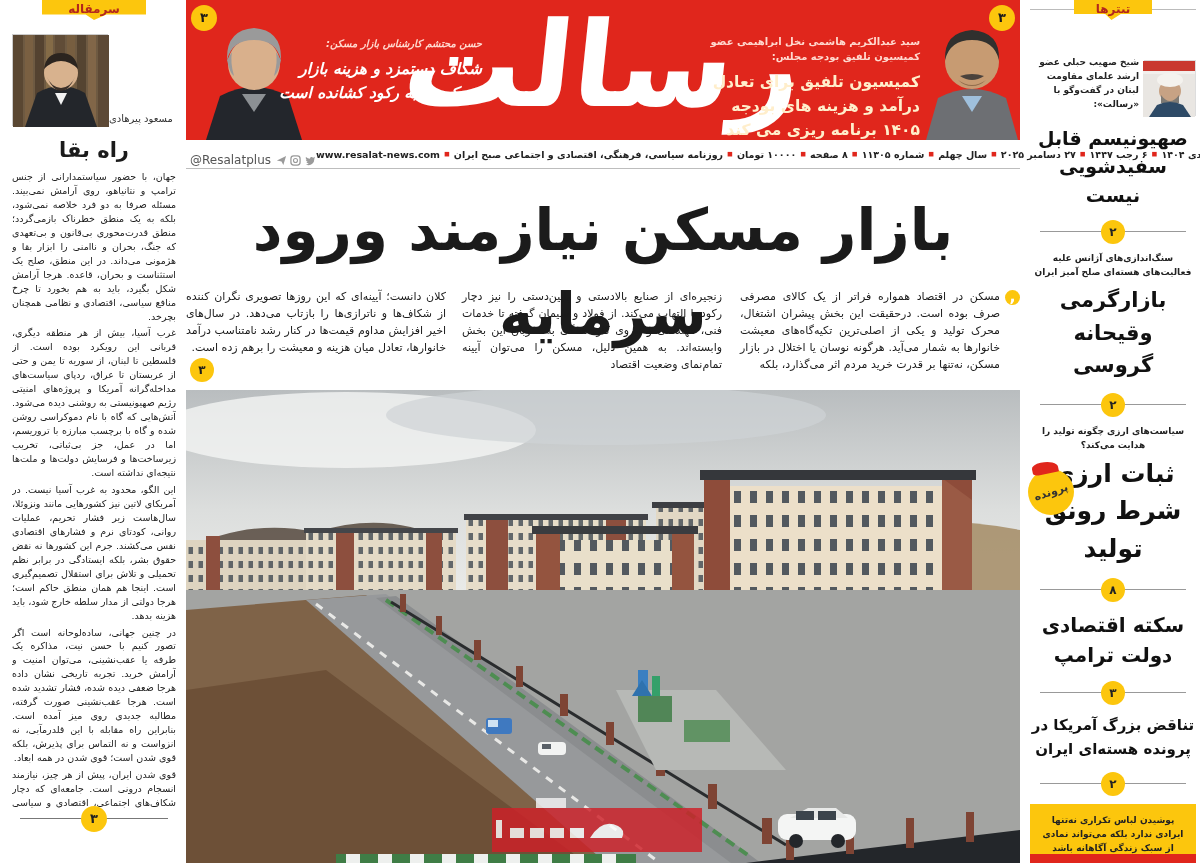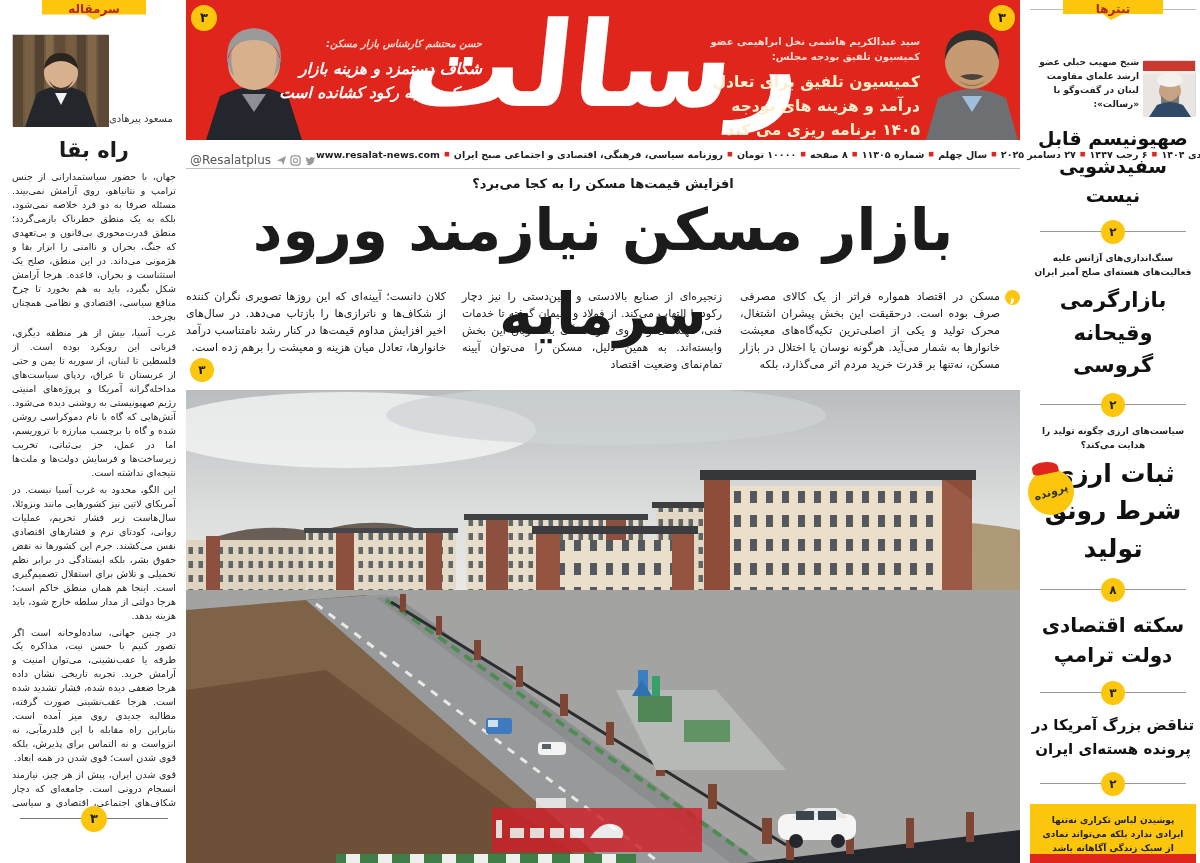--- a/index.html
+++ b/index.html
@@ -67,21 +67,21 @@
   .lead-page{position:absolute;left:190px;top:358px;width:24px;height:24px;border-radius:50%;
     background:var(--yellow);font-size:12px;font-weight:bold;text-align:center;line-height:24px;}
 
   
   .lead-photo{position:absolute;left:186px;top:390px;width:834px;height:473px;}
   .lead-photo svg{display:block;width:834px;height:473px;}
 
   
   .sidebar{position:absolute;left:1030px;top:0;width:166px;height:863px;}
   .sb-rule{position:absolute;left:0;right:0;top:9px;border-top:1px solid #bbb;}
-  .sb-tab{position:relative;margin:0 auto;width:100px;height:20px;background:var(--yellow);
+  .sb-tab{position:relative;margin:0 auto;width:78px;height:20px;background:var(--yellow);
     color:#b3271d;font-size:12px;font-weight:bold;text-align:center;line-height:19px;
     clip-path:polygon(0 0,100% 0,100% 70%,60% 70%,48% 100%,40% 70%,0 70%);z-index:2;}
   .sb-item1{display:flex;direction:rtl;gap:5px;margin-top:12px;align-items:flex-end;}
   .sb-item1 .portrait{width:52px;height:56px;flex:none;border:1px solid #ddd;}
   .sb-item1 .kicker{flex:1;}
   .sb-kicker{direction:rtl;font-size:9px;font-weight:bold;line-height:1.55;text-align:center;color:#222;}
   .sb-item1 .sb-kicker{text-align:right;padding-bottom:4px;margin-top:24px;}
   .sb-headline{direction:rtl;font-weight:900;text-align:center;color:#111;}
   .h1a{font-size:19px;line-height:1.5;margin-top:8px;}
   .h2a{font-size:21px;line-height:1.55;margin-top:4px;}
@@ -214,21 +214,20 @@
         <span>۸ صفحه</span>
         <span class="sep">◼</span>
         <span>۱۰۰۰۰ تومان</span>
         <span class="sep">◼</span>
         <span>روزنامه سیاسی، فرهنگی، اقتصادی و اجتماعی صبح ایران</span>
         <span class="sep">◼</span>
         <span>www.resalat-news.com</span>
       </div>
   </div>
 
-  <div class="lead-kicker">افزایش قیمت‌ها مسکن را به کجا می‌برد؟</div>
   <div class="lead-headline">بازار مسکن نیازمند ورود سرمایه</div>
 
   <div class="lead-cols">
     <div class="lead-col first">
       <span class="quote-mark">,</span>
       <span>مسکن در اقتصاد همواره فراتر از یک کالای مصرفی صرف بوده است. درحقیقت این بخش پیشران اشتغال، محرک تولید و یکی از اصلی‌ترین تکیه‌گاه‌های معیشت خانوارها به شمار می‌آید. هرگونه نوسان یا اختلال در بازار مسکن، نه‌تنها بر قدرت خرید مردم اثر می‌گذارد، بلکه</span>
     </div>
     <div class="lead-col">زنجیره‌ای از صنایع بالادستی و پایین‌دستی را نیز دچار رکود یا التهاب می‌کند. از فولاد و سیمان گرفته تا خدمات فنی، مهندسی و نیروی کار، همگی به ضربان این بخش وابسته‌اند. به همین دلیل، مسکن را می‌توان آیینه تمام‌نمای وضعیت اقتصاد</div>
     <div class="lead-col">کلان دانست؛ آیینه‌ای که این روزها تصویری نگران کننده از شکاف‌ها و ناترازی‌ها را بازتاب می‌دهد. در سال‌های اخیر افزایش مداوم قیمت‌ها در کنار رشد نامتناسب درآمد خانوارها، تعادل میان هزینه و معیشت را برهم زده است.</div>
   </div>

